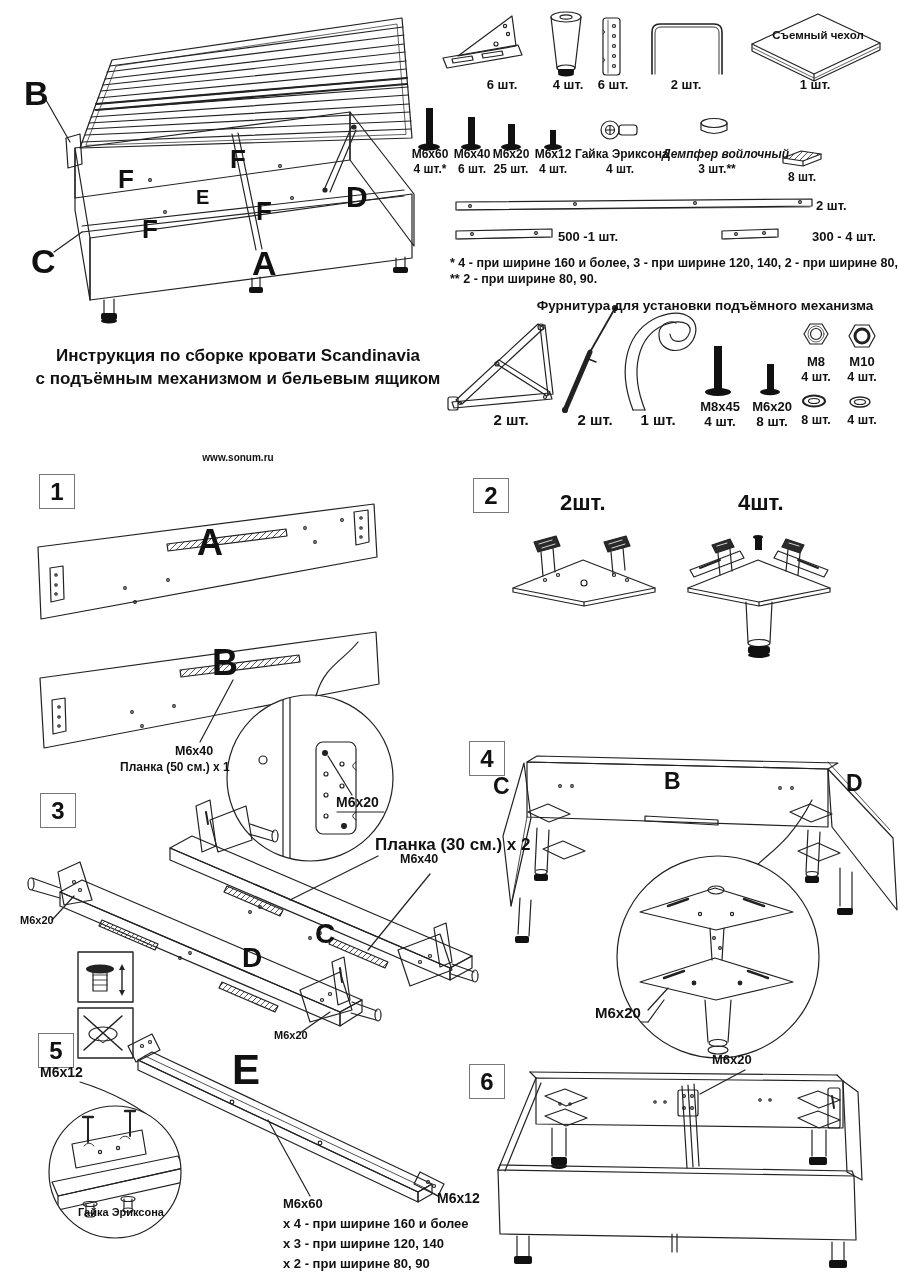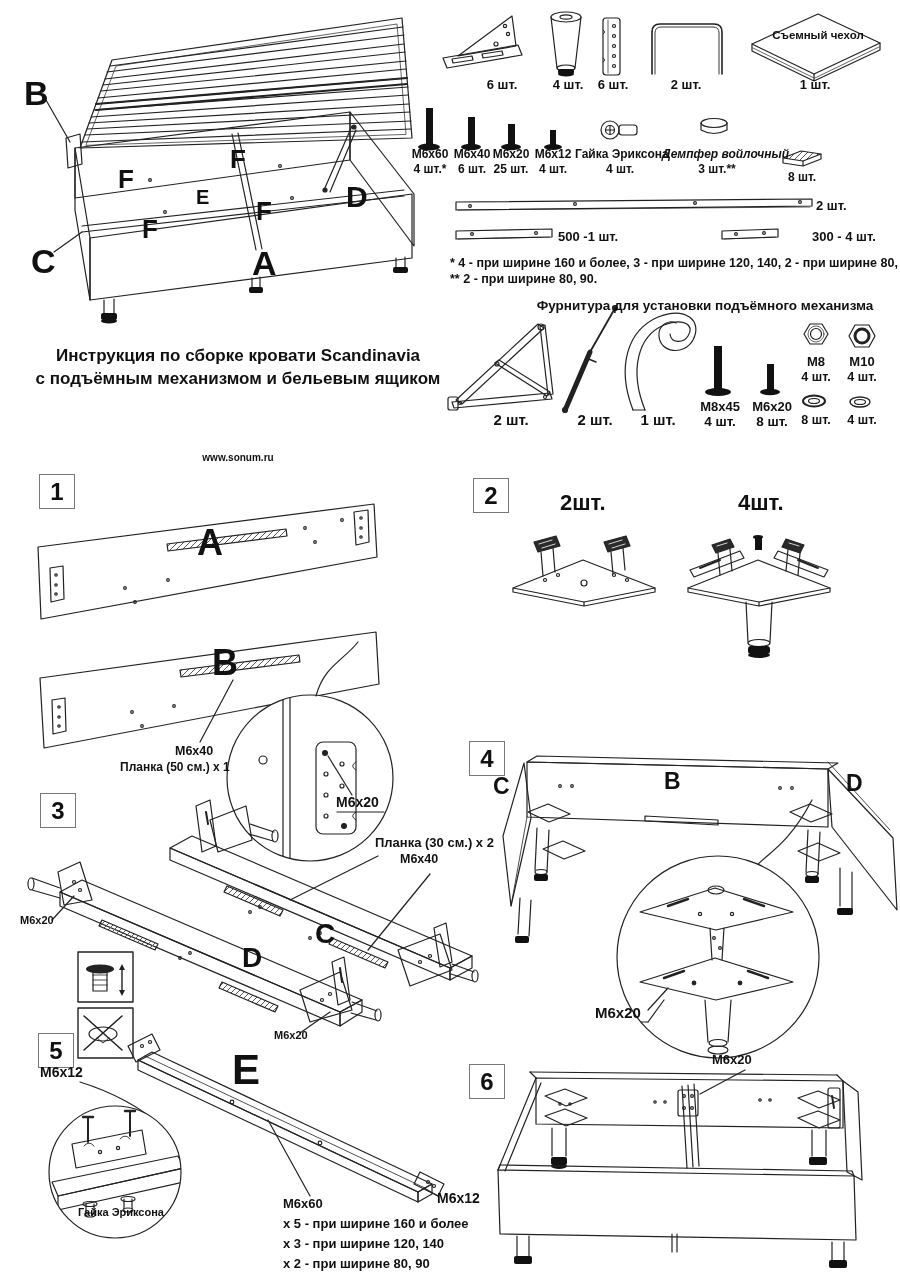--- a/index.html
+++ b/index.html
@@ -589,32 +589,32 @@
 <div class="t b" style="left:120px;top:760px;font-size:12px;">Планка (50 см.)  х 1</div>
 <div class="t b" style="left:336px;top:794px;font-size:14px;">М6х20</div>
 
 <div class="t b" style="left:560px;top:490px;font-size:22px;">2шт.</div>
 <div class="t b" style="left:738px;top:490px;font-size:22px;">4шт.</div>
 
 <div class="t b" style="left:315px;top:918px;font-size:28px;">C</div>
 <div class="t b" style="left:242px;top:942px;font-size:28px;">D</div>
 <div class="t b" style="left:20px;top:914px;font-size:11px;">М6х20</div>
 <div class="t b" style="left:274px;top:1029px;font-size:11px;">М6х20</div>
-<div class="t b" style="left:375px;top:835px;font-size:13px;">Планка (30 см.)  х 2</div>
+<div class="t b" style="left:375px;top:835px;font-size:17px;">Планка (30 см.)  х 2</div>
 <div class="t b" style="left:400px;top:852px;font-size:12.5px;">М6х40</div>
 
 <div class="t b" style="left:493px;top:773px;font-size:23px;">C</div>
 <div class="t b" style="left:664px;top:768px;font-size:23px;">B</div>
 <div class="t b" style="left:846px;top:770px;font-size:23px;">D</div>
 <div class="t b" style="left:595px;top:1004px;font-size:15px;">М6х20</div>
 
 <div class="t b" style="left:232px;top:1046px;font-size:42px;">E</div>
 <div class="t b" style="left:40px;top:1064px;font-size:14px;">М6х12</div>
 <div class="t b" style="left:78px;top:1206px;font-size:11px;">Гайка Эриксона</div>
 <div class="t b" style="left:283px;top:1196px;font-size:13px;">М6х60</div>
-<div class="t b" style="left:283px;top:1216px;font-size:13px;">х 5 - при ширине 160 и более</div>
+<div class="t b" style="left:283px;top:1216px;font-size:13px;">х 4 - при ширине 160 и более</div>
 <div class="t b" style="left:283px;top:1236px;font-size:13px;">х 3 - при ширине 120, 140</div>
 <div class="t b" style="left:283px;top:1256px;font-size:13px;">х 2 - при ширине 80, 90</div>
 <div class="t b" style="left:437px;top:1190px;font-size:14px;">М6х12</div>
 
 <div class="t b" style="left:712px;top:1052px;font-size:13px;">М6х20</div>
 
 </div>
 
 </body></html>

